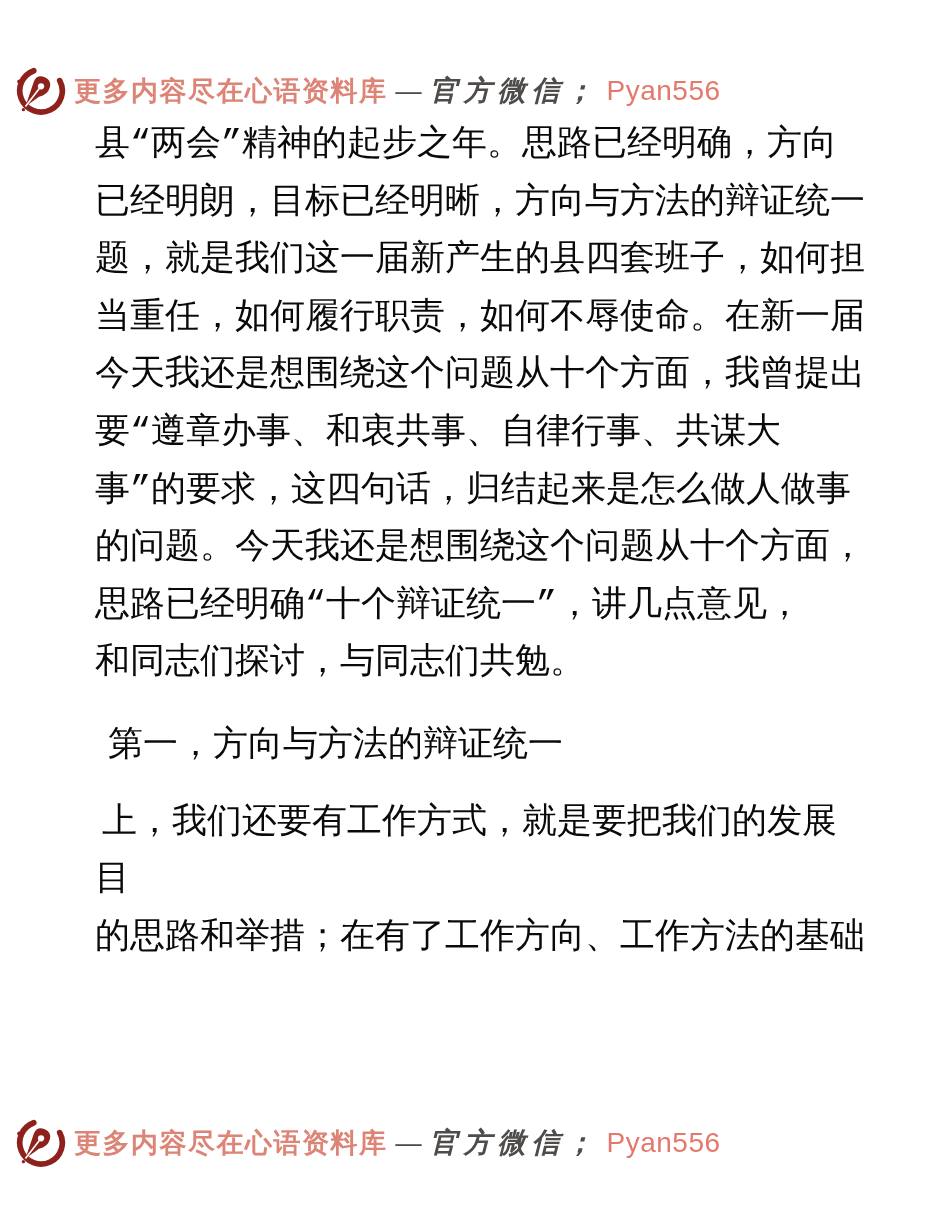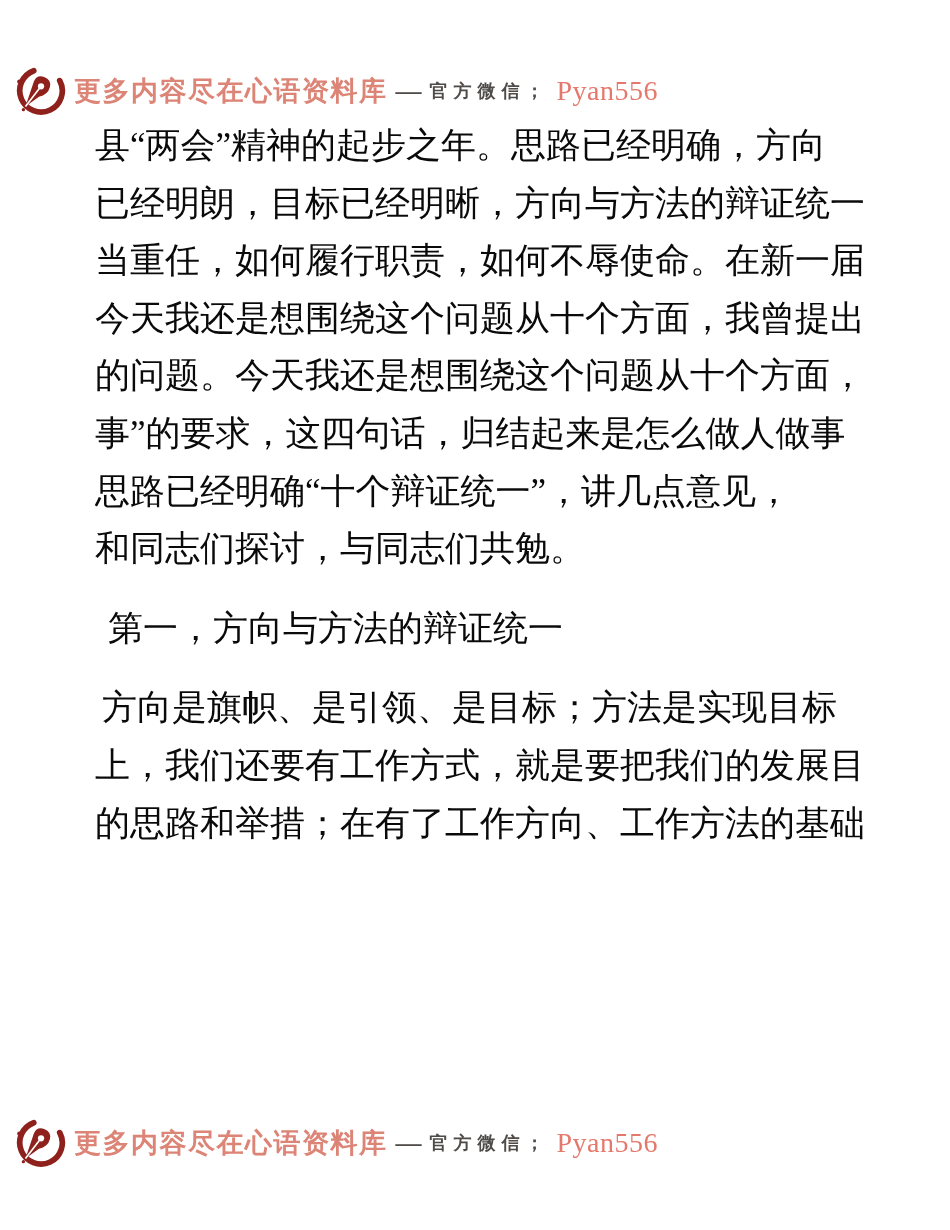--- a/index.html
+++ b/index.html
@@ -37,45 +37,46 @@
     letter-spacing: 1.5px;
     color: var(--color-brand, #dc8476);
   }
   .dash {
     font-size: 26px;
     font-weight: 700;
     color: var(--color-label, #4f4b49);
     margin: 0 1px;
   }
   .wechat-label {
-    font-size: 18px;
+    font-size: 28px;
     font-weight: 700;
+    font-style: italic;
     letter-spacing: 6px;
     color: var(--color-label, #4f4b49);
   }
   .wechat-id {
-    font-family: Liberation Serif, serif;
+    font-family: Liberation Sans, sans-serif;
     font-size: 28px;
     letter-spacing: 0.5px;
     color: var(--color-wechat_id, #e5786c);
   }
 
   
   .doc-body {
     position: absolute;
     top: 117px;
     left: 95px;
     width: 770px;
     font-size: 35px;
     line-height: 57.6px;
     color: var(--color-body_text, #0a0a0a);
     text-align: left;
   }
   .para { margin: 0 0 22px 0; }
-  .line { white-space: pre-wrap; }
+  .line { white-space: pre-wrap; font-family: Liberation Mono, monospace; }
   .heading { margin: 0 0 22px 0; text-indent: 13px; }
   .para-2 .line:first-child { text-indent: 7px; }
 </style>
 </head>
 <body>
 
 <div class="page">
 
   <header class="watermark top">
     <span class="logo">
@@ -91,30 +92,31 @@
     <span class="brand">更多内容尽在心语资料库</span>
       <span class="dash">—</span>
       <span class="wechat-label">官方微信；</span>
     <span class="wechat-id">Pyan556</span>
   </header>
 
   <main class="doc-body">
     <div class="para para-1">
         <div class="line">县“两会”精神的起步之年。思路已经明确，方向</div>
         <div class="line">已经明朗，目标已经明晰，方向与方法的辩证统一</div>
+        <div class="line">题，就是我们这一届新产生的县四套班子，如何担</div>
         <div class="line">当重任，如何履行职责，如何不辱使命。在新一届</div>
         <div class="line">今天我还是想围绕这个问题从十个方面，我曾提出</div>
+        <div class="line">要“遵章办事、和衷共事、自律行事、共谋大</div>
+        <div class="line">事”的要求，这四句话，归结起来是怎么做人做事</div>
         <div class="line">的问题。今天我还是想围绕这个问题从十个方面，</div>
-        <div class="line">事”的要求，这四句话，归结起来是怎么做人做事</div>
         <div class="line">思路已经明确“十个辩证统一”，讲几点意见，</div>
         <div class="line">和同志们探讨，与同志们共勉。</div>
       </div>
     <div class="heading">第一，方向与方法的辩证统一</div>
     <div class="para para-2">
-        <div class="line">方向是旗帜、是引领、是目标；方法是实现目标</div>
         <div class="line">上，我们还要有工作方式，就是要把我们的发展目</div>
         <div class="line">的思路和举措；在有了工作方向、工作方法的基础</div>
       </div>
   </main>
 
   <footer class="watermark bottom">
     <span class="logo">
       <svg viewBox="0 0 52 52" aria-hidden="true">
         <path d="M20 6.5 A20.5 20.5 0 1 0 45 16" fill="none" stroke="currentColor" stroke-width="5.5" stroke-linecap="round"></path>
         <path d="M12 41 L20 17 Q23 10 30 12.5 Q37.5 15.5 35.5 22.5 Q33.5 30 25 31.5 Z" fill="currentColor"></path>

